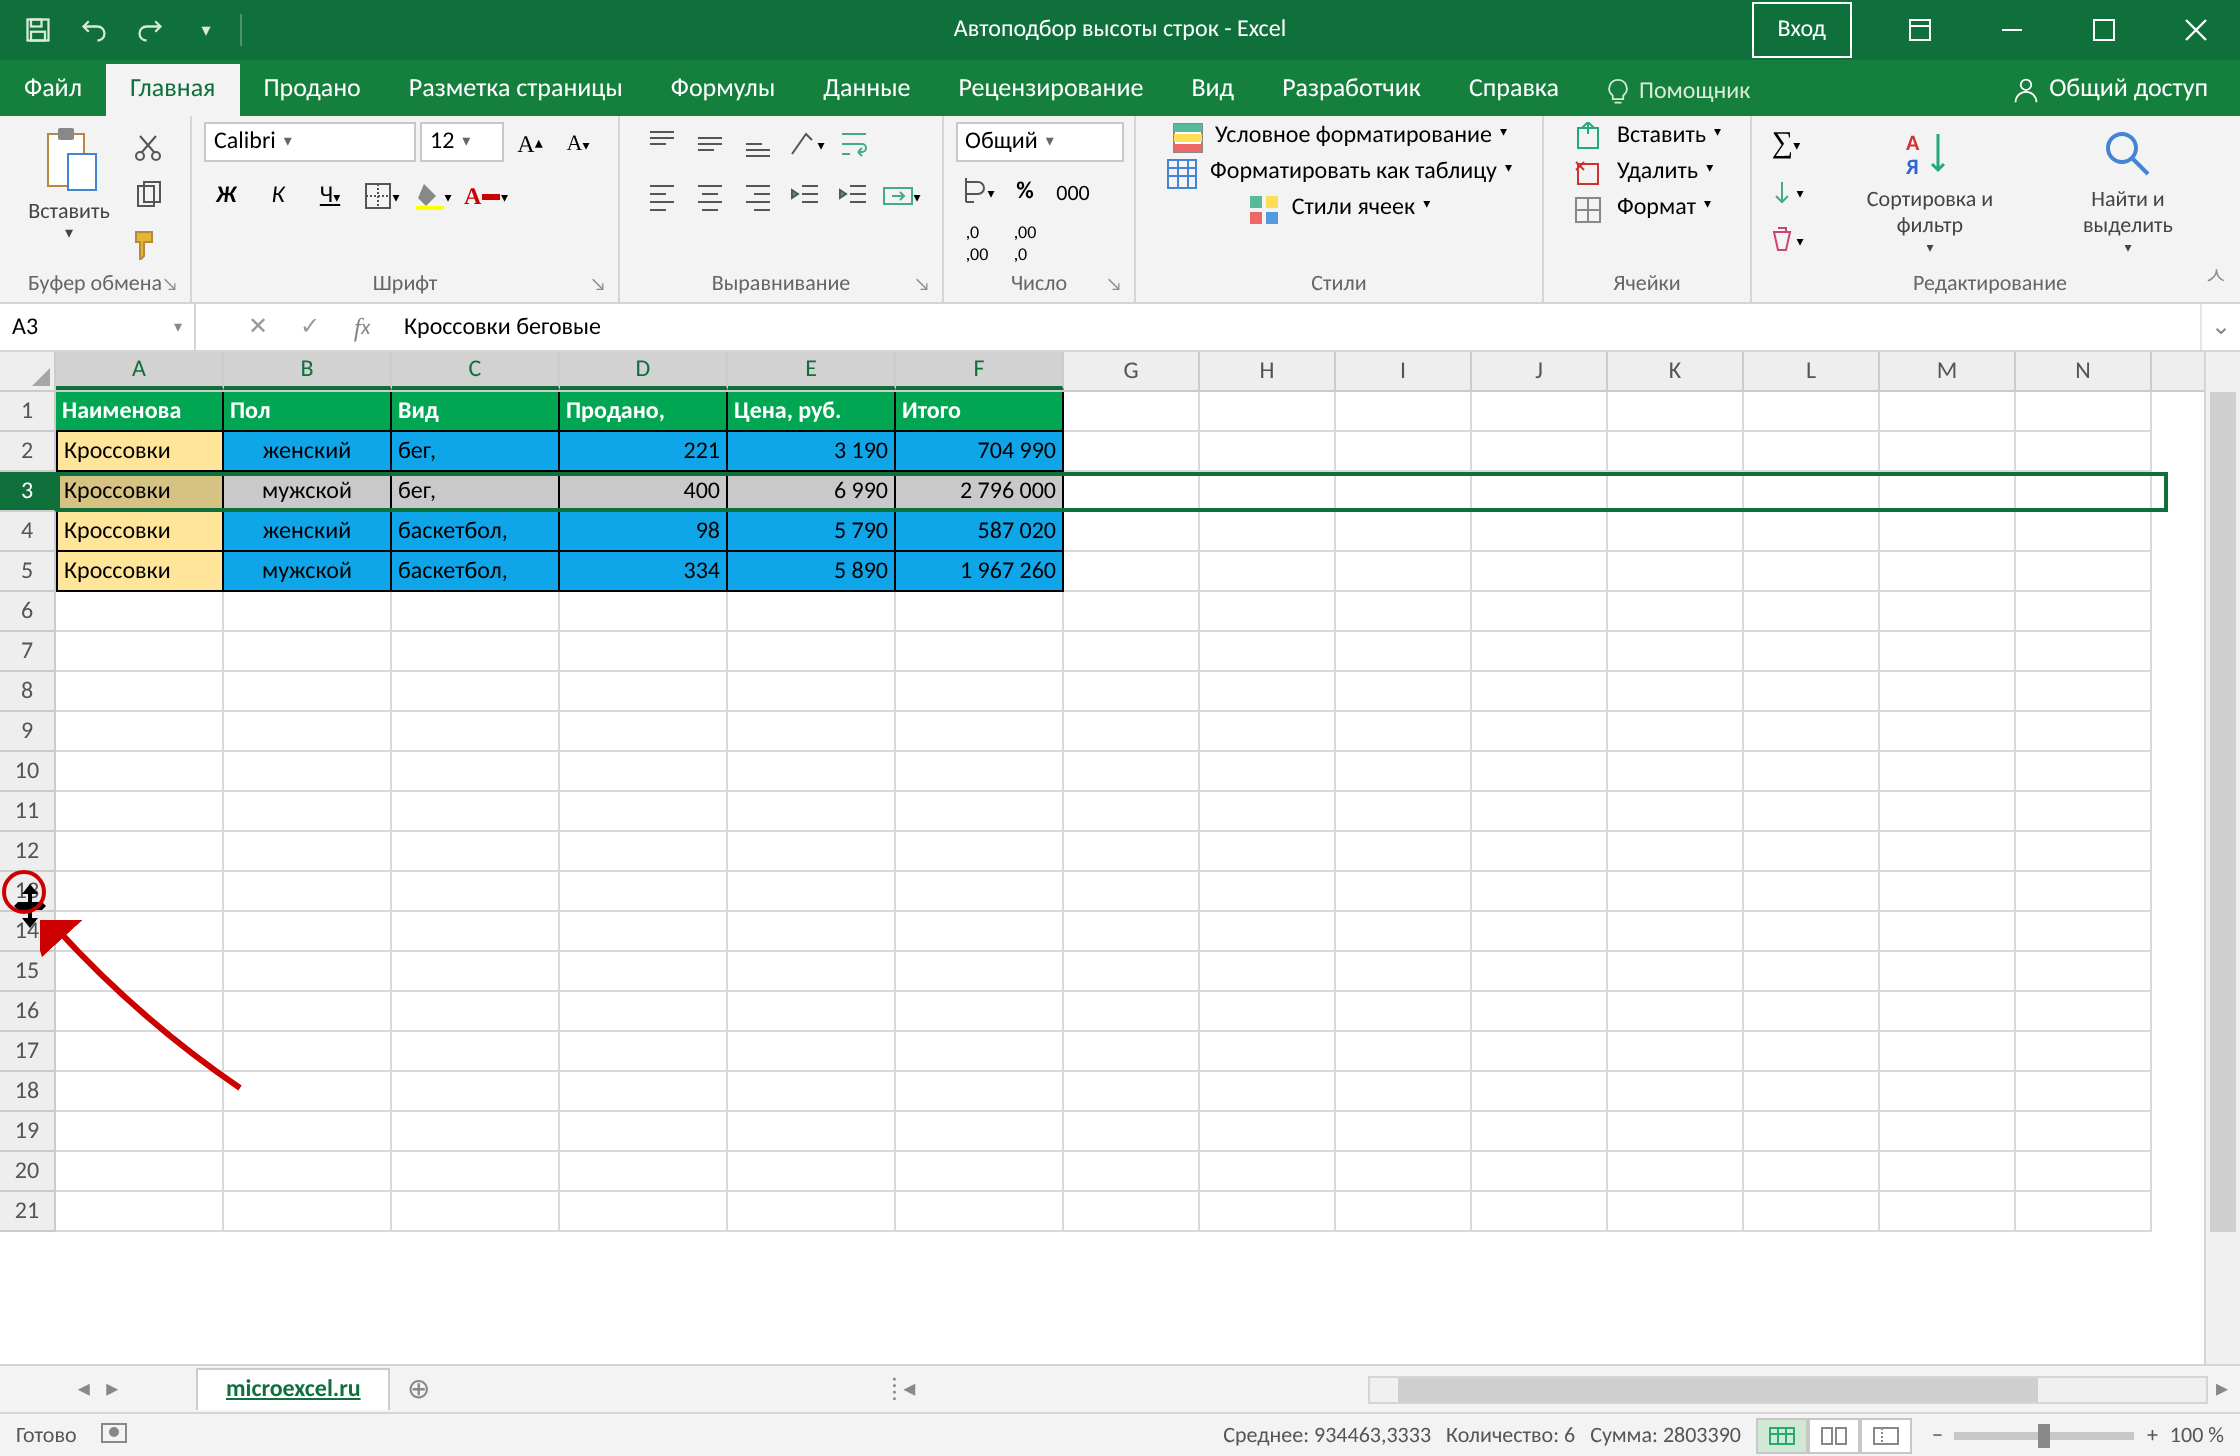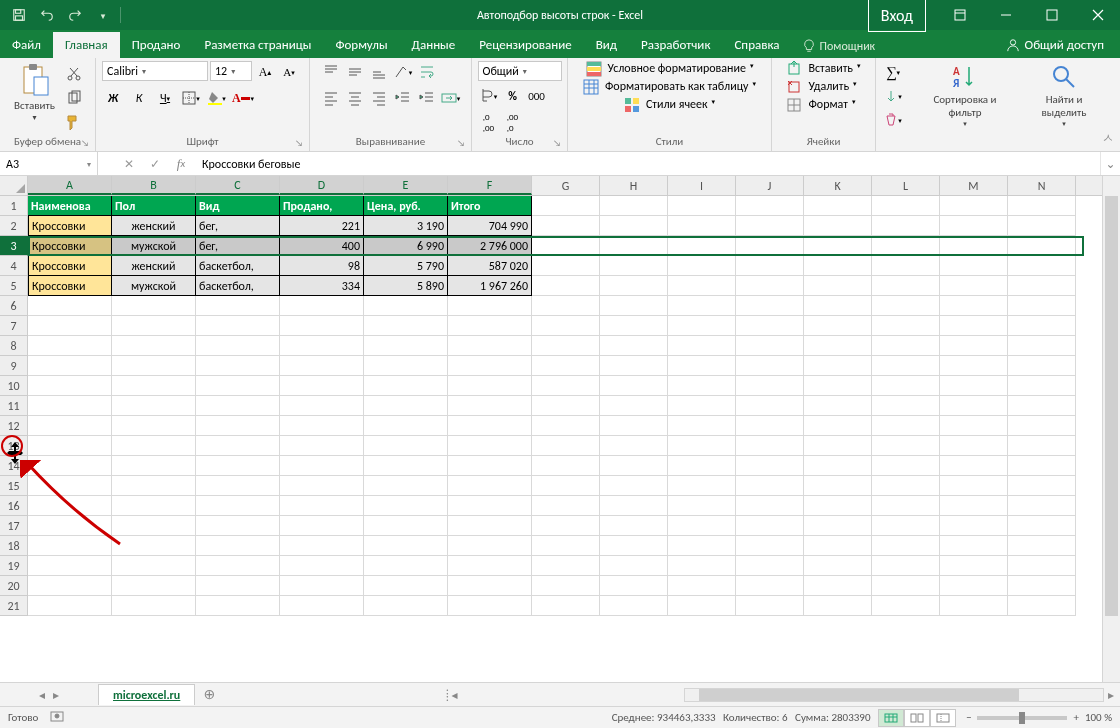--- a/index.html
+++ b/index.html
@@ -5,21 +5,21 @@
 * { box-sizing: border-box; margin: 0; padding: 0; font-family: 'Segoe UI', Calibri, Arial, sans-serif; }
 body { width: 1120px; height: 728px; background: #fff; overflow: hidden; position: relative; font-size: 12px; }
 
 .titlebar { height: 30px; background: #0f703b; display: flex; align-items: center; color: #fff; position: relative; }
 .qat { display: flex; align-items: center; gap: 6px; padding: 0 8px; }
 .qat-icon { width: 22px; height: 22px; display: flex; align-items: center; justify-content: center; color: #d9ead8; }
 .qat-icon svg { width: 14px; height: 14px; }
 .qat-sep { width: 1px; height: 16px; background: rgba(255,255,255,.25); }
 .title-text { position: absolute; left: 50%; transform: translateX(-50%); font-size: 12px; color: #fff; }
 .title-actions { margin-left: auto; display: flex; align-items: center; gap: 2px; }
-.signin-btn { border: 1px solid #fff; color: #fff; padding: 6px 12px; margin-right: 10px; font-size: 16px; }
+.signin-btn { border: 1px solid #fff; color: #fff; padding: 6px 12px; margin-right: 10px; font-size: 12px; }
 .wbtn { width: 44px; height: 30px; display: flex; align-items: center; justify-content: center; color: #fff; }
 .wbtn svg { width: 12px; height: 12px; }
 
 .menubar { height: 28px; background: #15803d; display: flex; align-items: flex-end; }
 .tab { color: #fff; padding: 5px 12px 6px; font-size: 13px; }
 .tab.active { background: #f3f3f3; color: #0f703b; }
 .tell-me { display: flex; align-items: center; gap: 4px; color: #d9ead8; padding: 5px 10px; }
 .share { margin-left: auto; display: flex; align-items: center; gap: 5px; color: #fff; padding: 0 16px 6px; font-size: 13px; }
 
 .ribbon { height: 94px; background: #f3f3f3; border-bottom: 1px solid #d5d5d5; display: flex; position: relative; }
@@ -51,21 +51,21 @@
 .colhead { border-right: 1px solid #ccc; text-align: center; font-size: 12px; color: #555; line-height: 20px; }
 .colhead.sel { background: #d2d2d2; color: #0f703b; border-bottom: 2px solid #0f703b; line-height: 18px; }
 .rowheads { position: absolute; left: 0; top: 20px; width: 28px; background: #eee; }
 .rowhead { height: 20px; border-bottom: 1px solid #ccc; border-right: 1px solid #ccc; text-align: center; font-size: 12px; color: #555; line-height: 20px; }
 .rowhead.sel { background: #0f703b; color: #fff; border-right: 1px solid #0f703b; }
 .cells { position: absolute; left: 28px; top: 20px; right: 18px; bottom: 0; }
 .row { display: flex; height: 20px; }
 .cell { height: 20px; border-right: 1px solid #d9d9d9; border-bottom: 1px solid #d9d9d9; padding: 0 3px; font-size: 12px; line-height: 20px; overflow: hidden; white-space: nowrap; }
 .hdrcell { background: #00a651; color: #fff; font-weight: bold; border-right: 1px solid #000; border-bottom: 1px solid #000; }
 .datA { background: #ffe599; border: 1px solid #000; border-top: 0; }
-.datOther { background: #e5e5e5; border-right: 1px solid #000; border-bottom: 1px solid #000; }
+.datOther { background: #0ea5e9; border-right: 1px solid #000; border-bottom: 1px solid #000; }
 .datOther.num { text-align: right; }
 .datB { text-align: center; }
 .selectedrow .datA { background: #d6c282; }
 .selectedrow .datOther { background: #c9c9c9; }
 .selection-border { position: absolute; border: 2px solid #0f703b; pointer-events: none; }
 
 .resize-cursor { position: absolute; left: 7px; top: 266px; width: 16px; height: 22px; }
 .resize-circle { position: absolute; left: 2px; top: 2px; width: 22px; height: 22px; border: 2px solid #c00; border-radius: 50%; transform: translate(-4px,-3px); }
 .arrow-ann { position: absolute; left: 20px; top: 284px; width: 110px; height: 90px; pointer-events: none; }
 
@@ -433,20 +433,21 @@
       </div>
       <div class="ribbon-btn">
         <svg width="28" height="28" viewBox="0 0 28 28" fill="none" stroke="#4584d3" stroke-width="2">
             <circle cx="11" cy="11" r="7"></circle>
             <path d="M16 16l8 8"></path>
           </svg>
         <span style="text-align:center">Найти и выделить</span>
           <span style="font-size:7px">▾</span>
       </div>
     </div>
+    <div class="rgroup-label">Редактирование</div>
   </div>
   <div class="ribbon-collapse">ㅅ</div>
 </div>
 
 <div class="namebox-row">
   <div class="namebox">
       <span>A3</span>
       <span class="dd">▾</span>
     </div>
   <div style="width:18px"></div>

